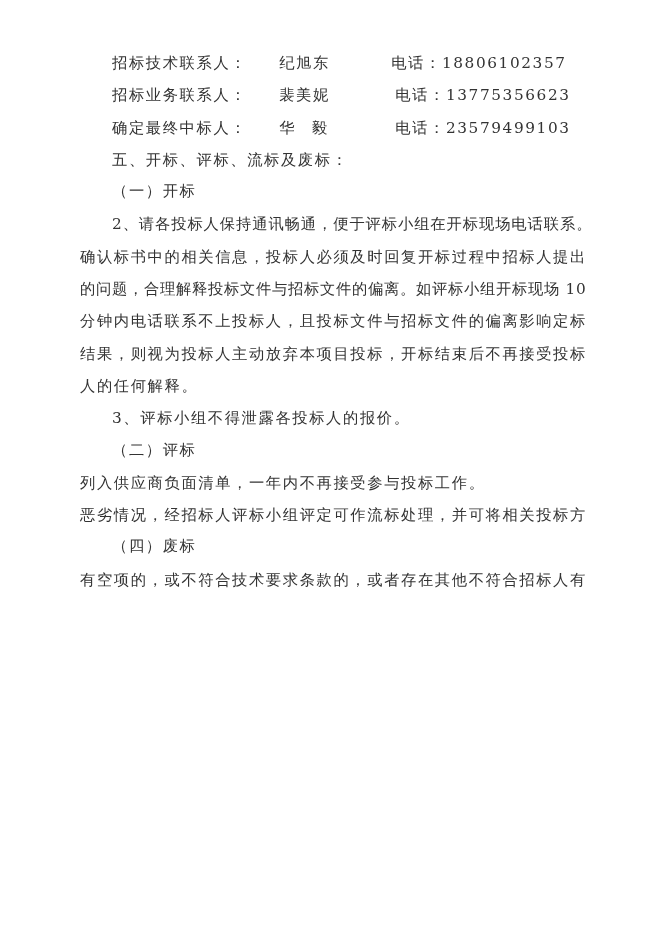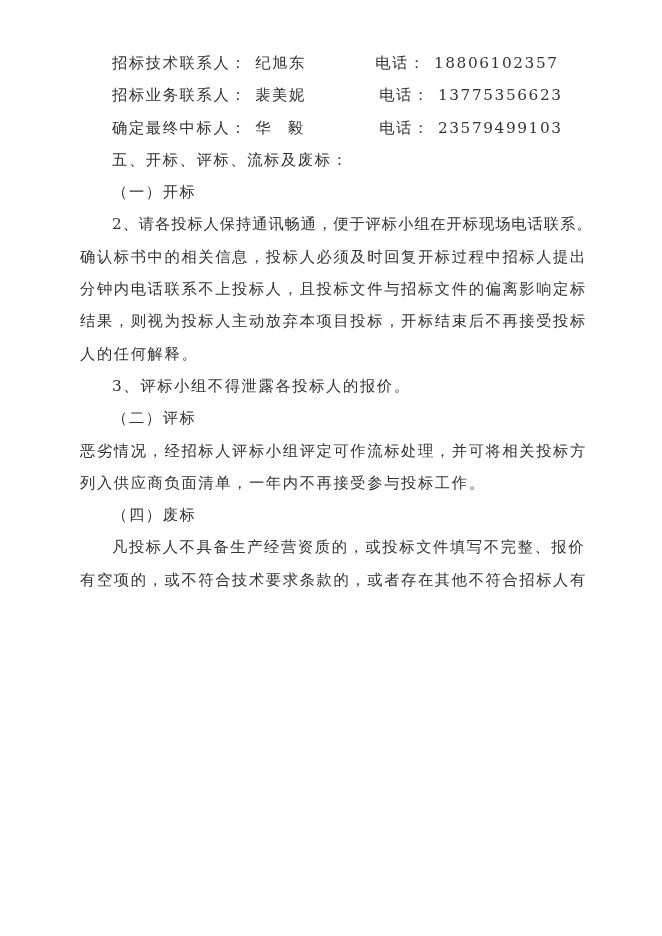--- a/index.html
+++ b/index.html
@@ -10,26 +10,26 @@
     top: 47px;
     width: 506px;
     font-family: "DejaVu Serif", "Liberation Serif", serif;
     font-size: 15.3px;
     color: #333333;
     line-height: 32.3px;
     letter-spacing: 1.6px;
   }
   .line { white-space: nowrap; height: 32.3px; }
   .ind { padding-left: 32px; }
-  .ind-s { padding-left: 32px; }
+  .ind-s { padding-left: 32px; font-family: Liberation Mono, monospace; }
   .para { text-align: justify; text-align-last: left; }
   .para .line { white-space: nowrap; }
-  .contact { display: flex; gap: 8px; }
+  .contact { display: flex; }
   .contact .role { display: inline-block; }
-  .contact .name { display: inline-block; width: 112px; }
+  .contact .name { display: inline-block; width: 112px; margin-left: 32px; }
   .contact .name2 { width: 116px; }
   .sp { display: inline-block; width: 16px; }
 </style>
 </head>
 <body>
 
 <div class="page">
 
   <div class="line ind contact">
     <span class="role">招标技术联系人：</span>
@@ -51,34 +51,34 @@
     <span>电话：</span>
     <span>23579499103</span>
   </div>
 
   <div class="line ind">五、开标、评标、流标及废标：</div>
 
   <div class="line ind-s">（一）开标</div>
   <div class="para">
     <div class="line ind" style="letter-spacing:0.9px">2、请各投标人保持通讯畅通，便于评标小组在开标现场电话联系。</div>
     <div class="line">确认标书中的相关信息，投标人必须及时回复开标过程中招标人提出</div>
+    <div class="line" style="letter-spacing:0.7px">的问题，合理解释投标文件与招标文件的偏离。如评标小组开标现场 10</div>
     <div class="line">分钟内电话联系不上投标人，且投标文件与招标文件的偏离影响定标</div>
     <div class="line">结果，则视为投标人主动放弃本项目投标，开标结束后不再接受投标</div>
     <div class="line">人的任何解释。</div>
   </div>
   <div class="para">
     <div class="line ind">3、评标小组不得泄露各投标人的报价。</div>
   </div>
 
   <div class="line ind-s">（二）评标</div>
 
   <div class="para">
+    <div class="line">列入供应商负面清单，一年内不再接受参与投标工作。</div>
     <div class="line">恶劣情况，经招标人评标小组评定可作流标处理，并可将相关投标方</div>
-    <div class="line">列入供应商负面清单，一年内不再接受参与投标工作。</div>
   </div>
 
   <div class="line ind-s">（四）废标</div>
   <div class="para">
-    <div class="line ind">凡投标人不具备生产经营资质的，或投标文件填写不完整、报价</div>
     <div class="line">有空项的，或不符合技术要求条款的，或者存在其他不符合招标人有</div>
   </div>
 
 </div>
 
 </body></html>

